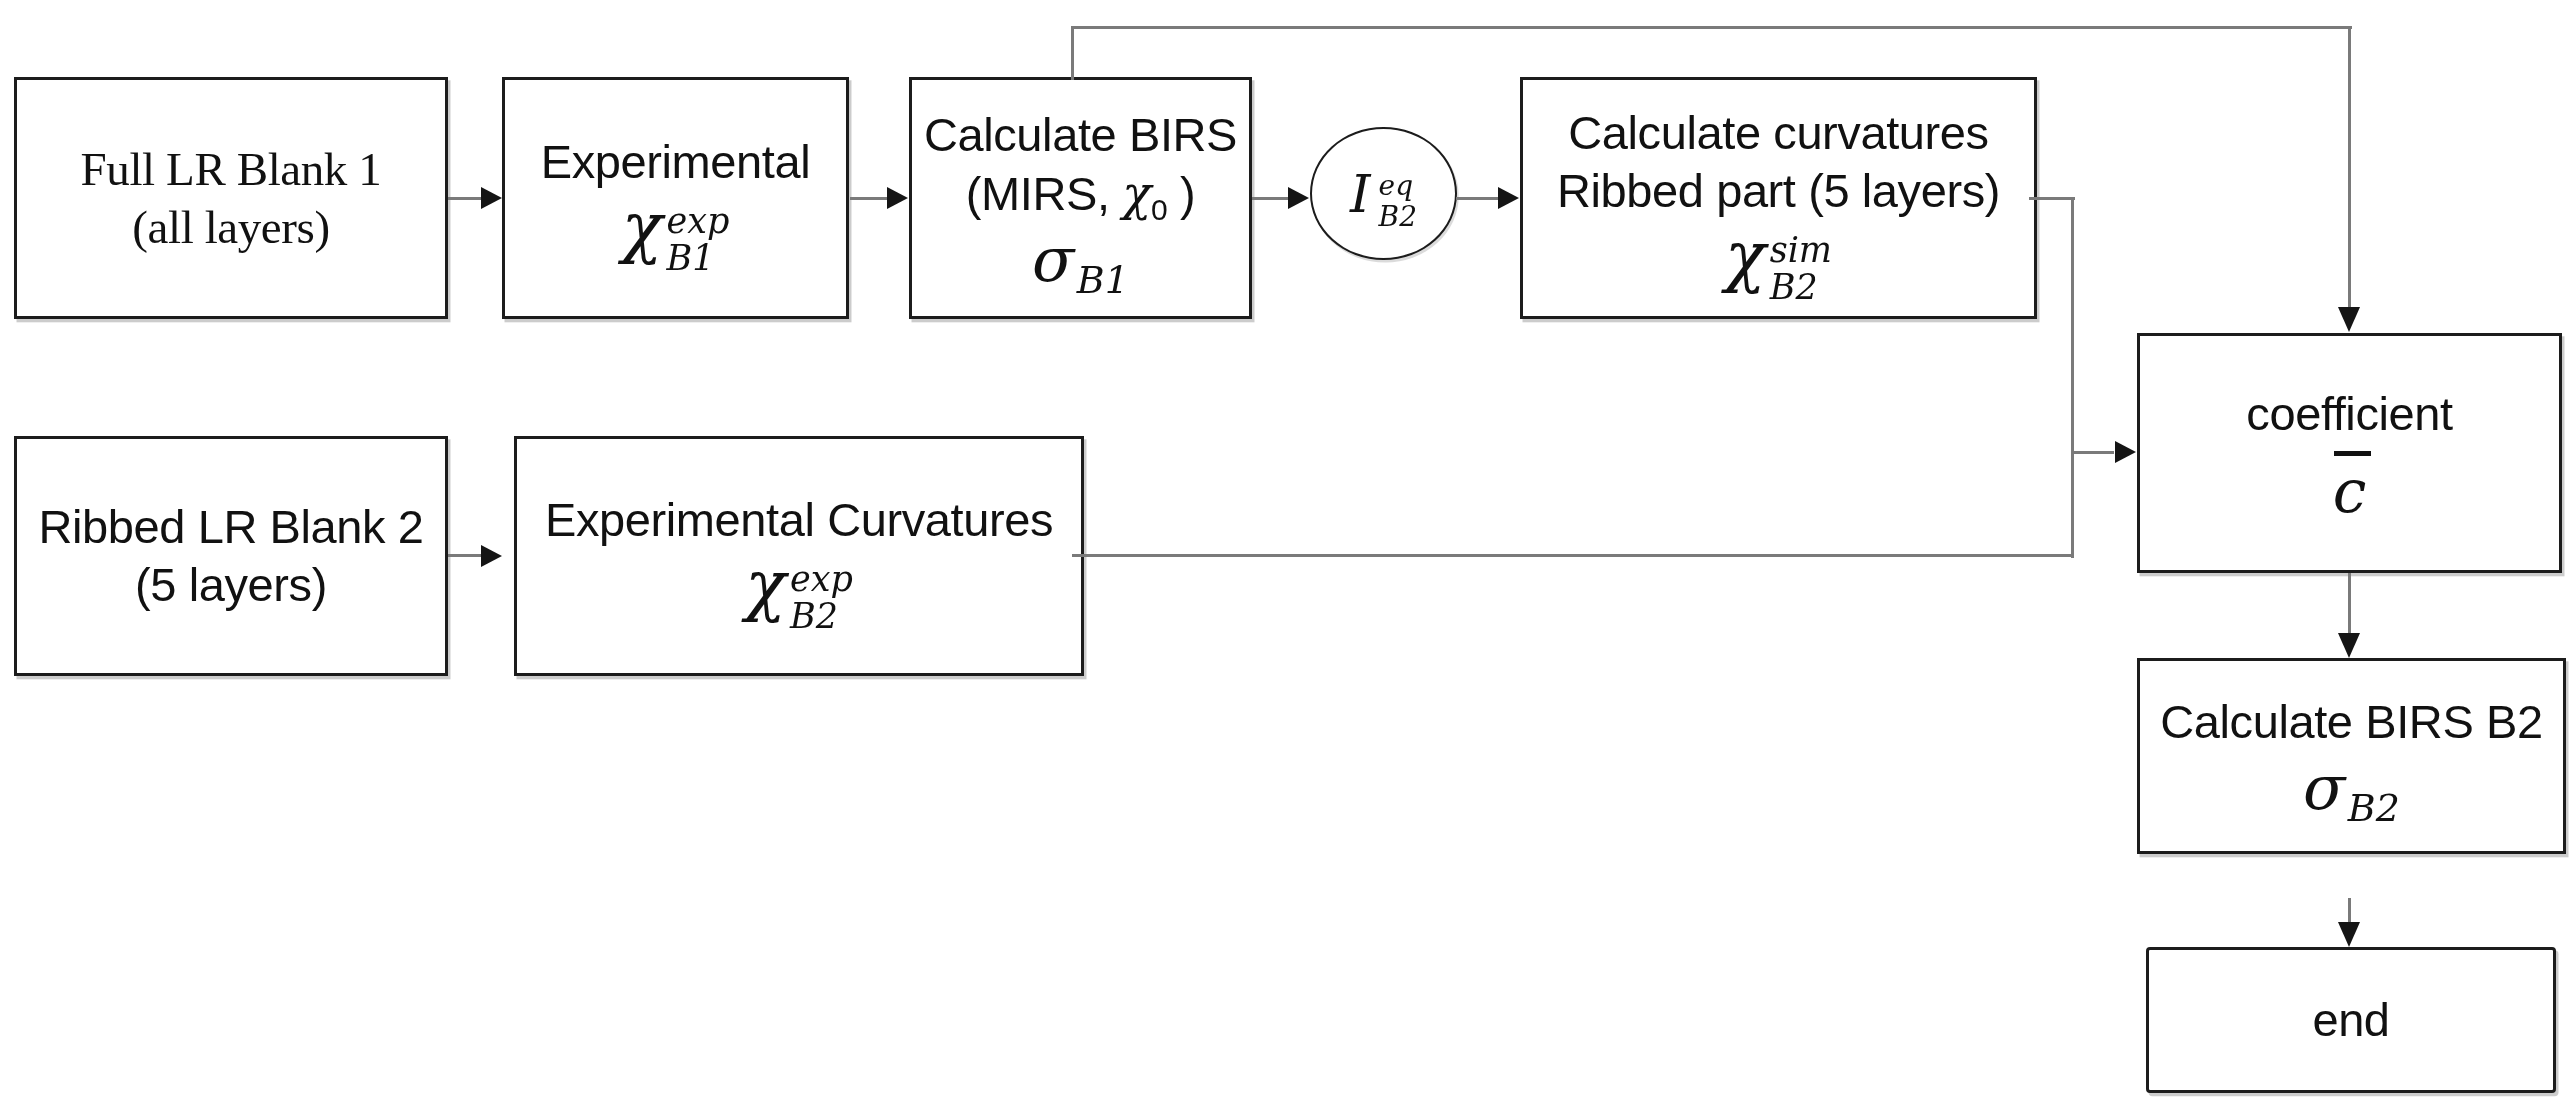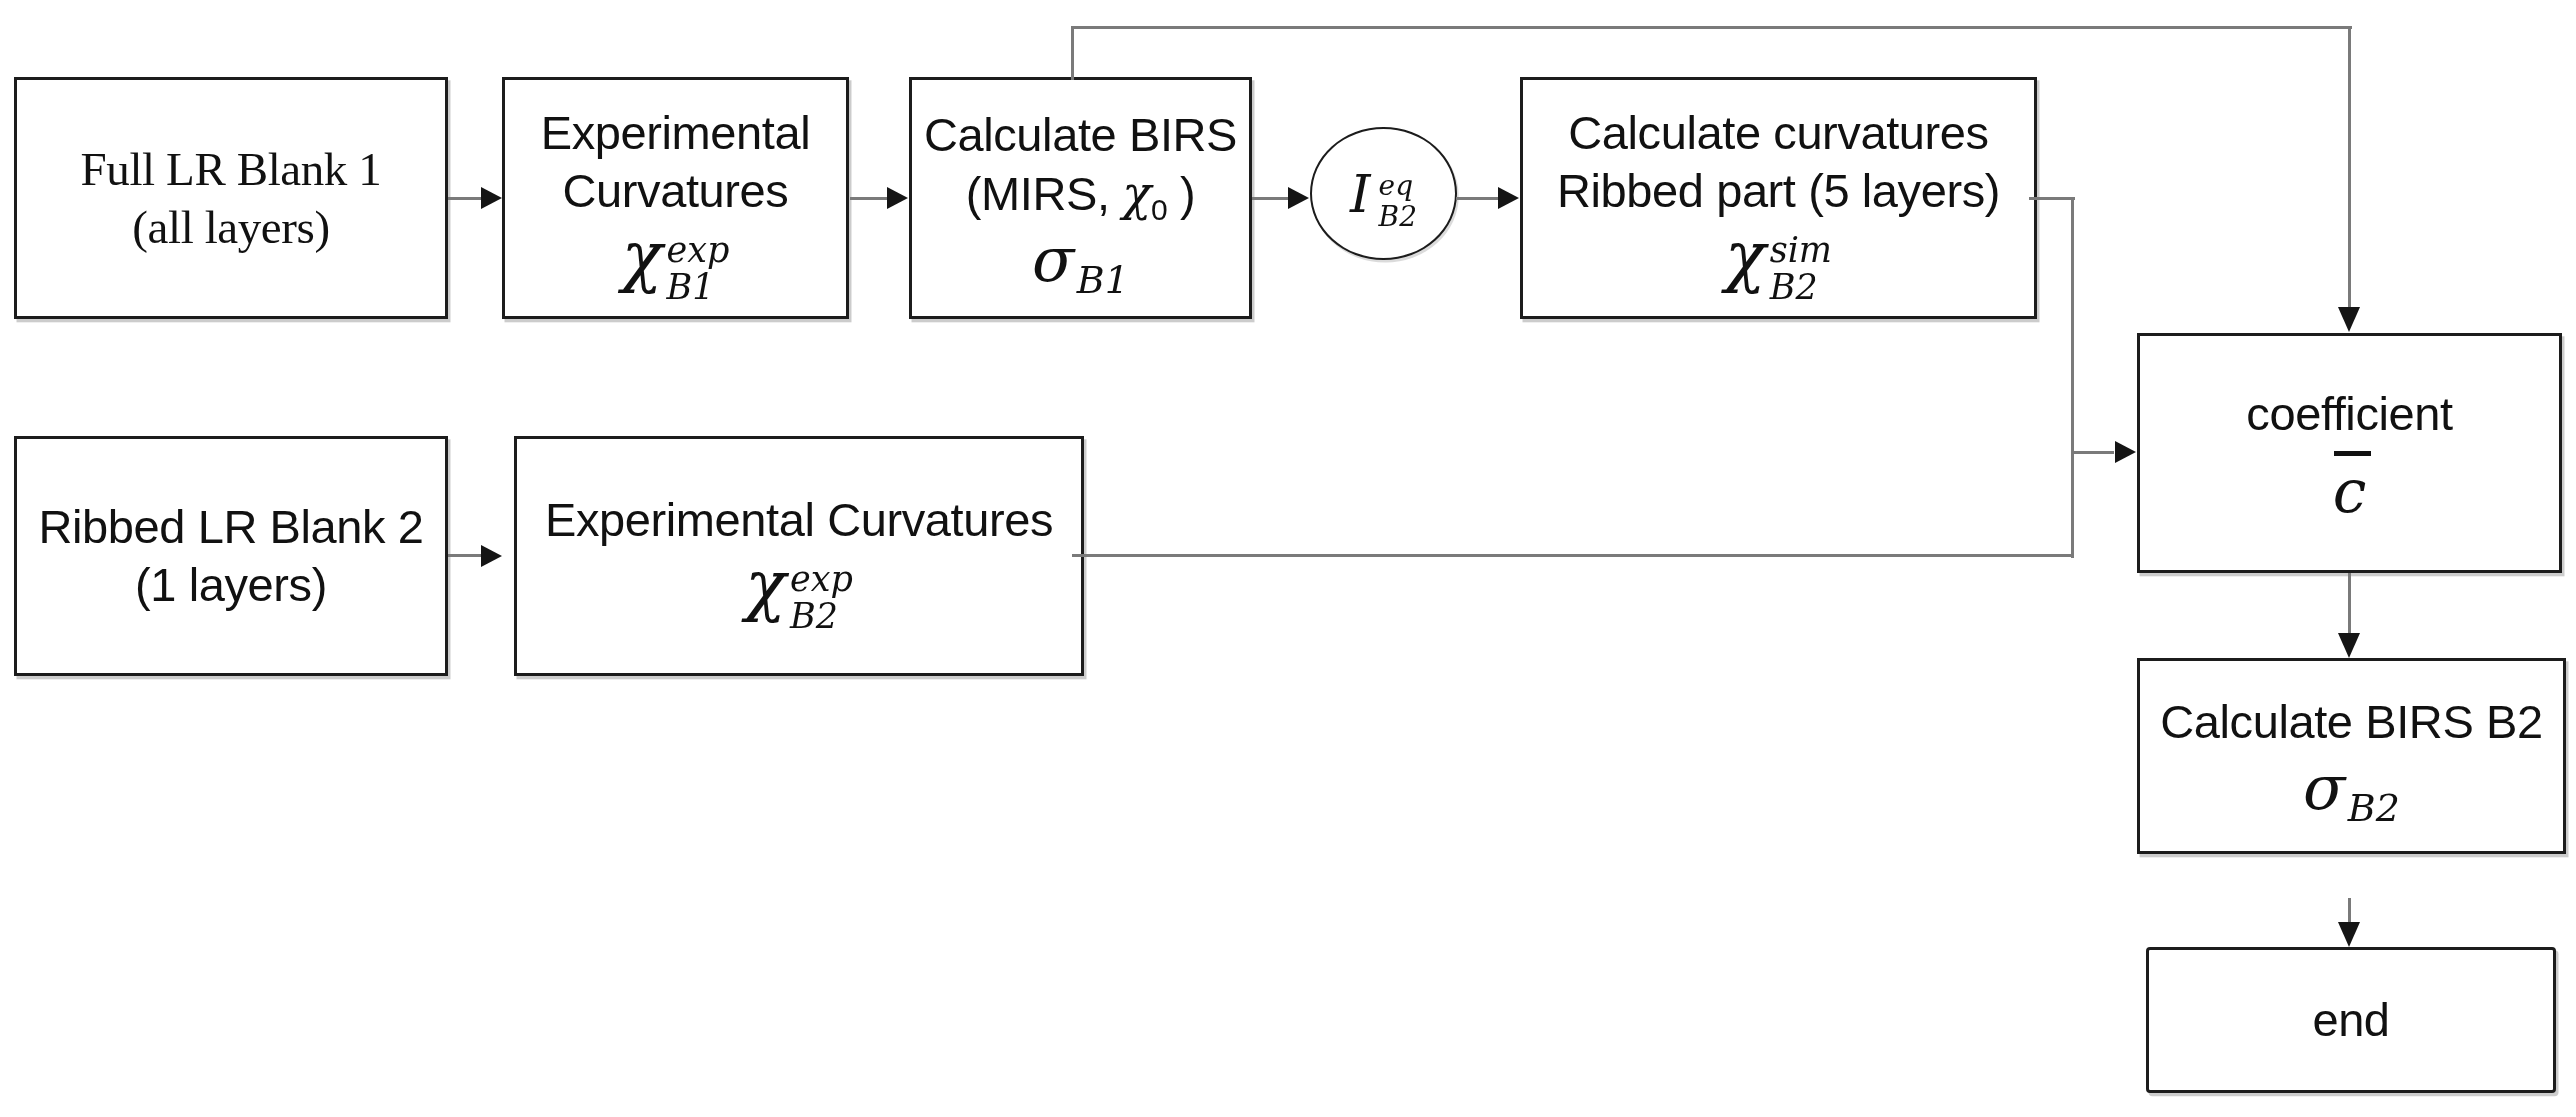--- a/index.html
+++ b/index.html
@@ -57,21 +57,20 @@
 
 <div class="stage">
 
   <div class="node b1">
     <div class="tline">Full LR Blank 1</div>
     <div class="tline">(all layers)</div>
   </div>
 
   <div class="node b2">
     <div class="tline">Experimental</div>
-    <div class="tline">Curvatures</div>
     <div class="mline">
       <span class="msym">χ</span>
         <span class="mstack">
           <span class="msup">exp</span>
           <span class="msub">B1</span>
         </span>
     </div>
   </div>
 
   <div class="node b3">
@@ -100,21 +99,21 @@
       <span class="msym">χ</span>
         <span class="mstack">
           <span class="msup">sim</span>
           <span class="msub">B2</span>
         </span>
     </div>
   </div>
 
   <div class="node b5">
     <div class="tline">Ribbed LR Blank 2</div>
-    <div class="tline">(1 layers)</div>
+    <div class="tline">(5 layers)</div>
   </div>
 
   <div class="node b6">
     <div class="tline">Experimental Curvatures</div>
     <div class="mline">
       <span class="msym">χ</span>
         <span class="mstack">
           <span class="msup">exp</span>
           <span class="msub">B2</span>
         </span>

